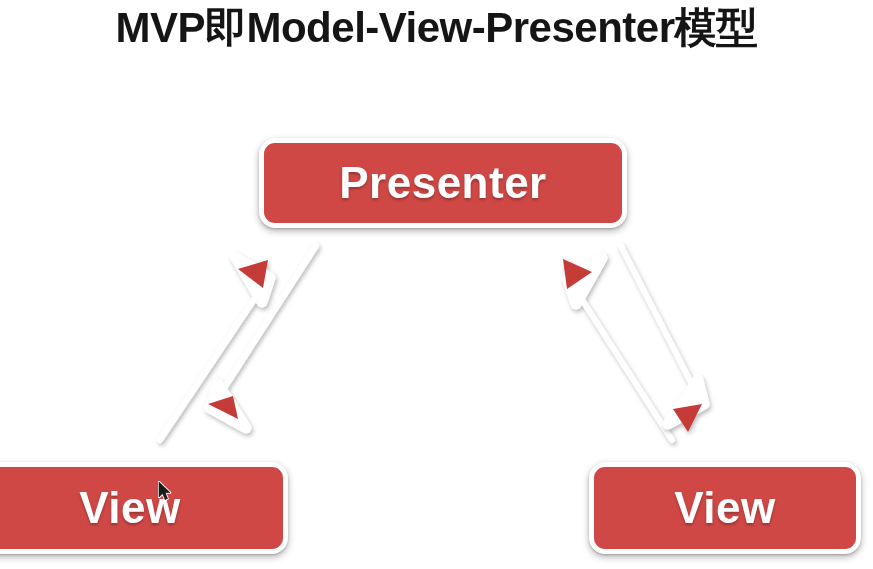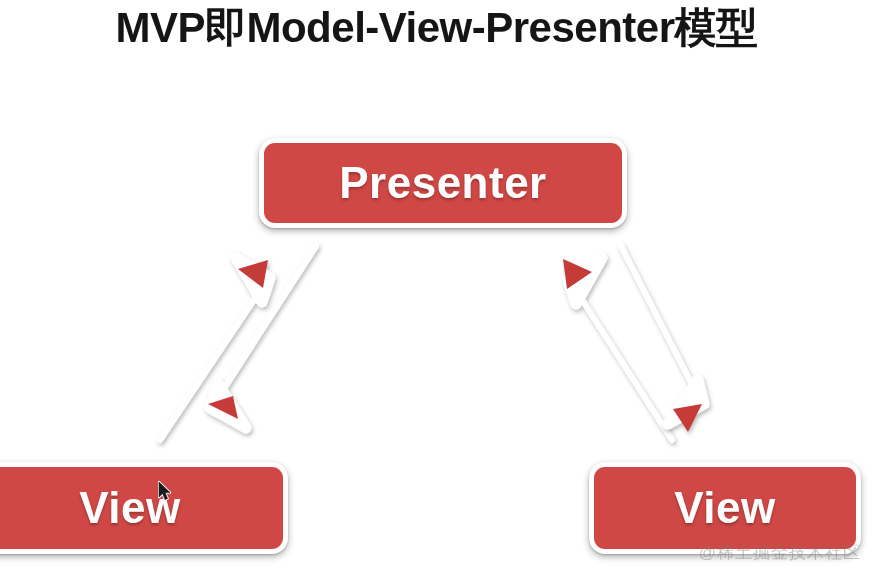--- a/index.html
+++ b/index.html
@@ -157,15 +157,14 @@
 
   <div class="node" id="node-view">
     <span class="label">View</span>
   </div>
 
   <svg id="cursor" viewBox="0 0 16 22" xmlns="http://www.w3.org/2000/svg">
     <path d="M1 1 L1 16 L4.7 12.6 L7.1 18.6 L9.6 17.6 L7.2 11.8 L12 11.6 Z" fill="#ffffff" stroke="#ffffff" stroke-width="2.4" stroke-linejoin="round"></path>
     <path d="M1 1 L1 16 L4.7 12.6 L7.1 18.6 L9.6 17.6 L7.2 11.8 L12 11.6 Z" fill="#1a1a1a" stroke="#1a1a1a" stroke-width="0.6" stroke-linejoin="round"></path>
   </svg>
 
-  <div id="watermark">@稀土掘金技术社区</div>
 
 </div>
 
 </body></html>

